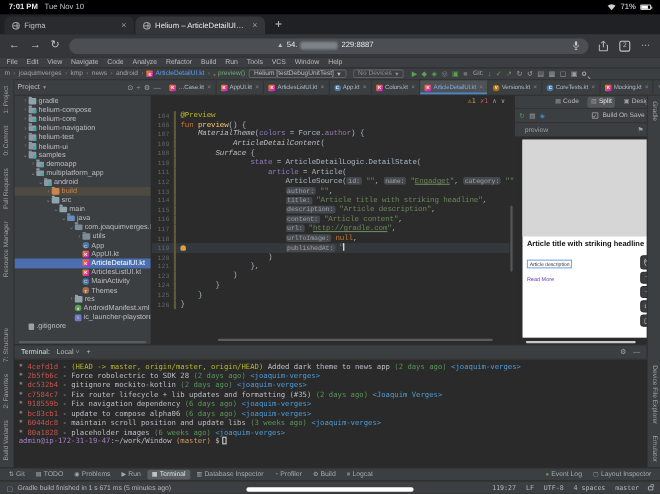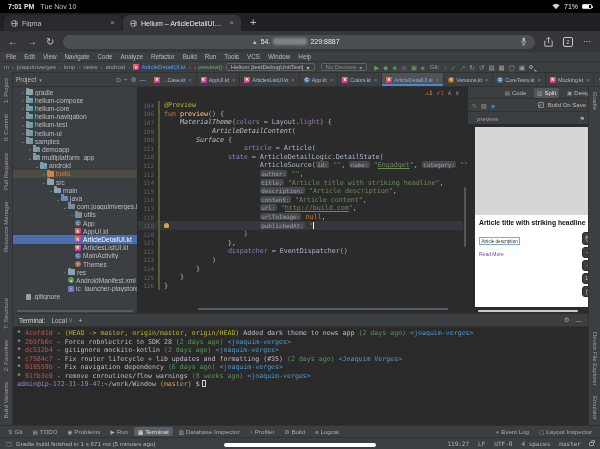--- a/index.html
+++ b/index.html
@@ -106,21 +106,21 @@
   .tico.andr{background:#5c9e54;border-radius:50%;width:6px;height:6px;display:flex;align-items:center;justify-content:center;font-size:4px;color:#fff;}
   .tico.img{background:#6e7bc4;width:6px;height:6px;display:flex;align-items:center;justify-content:center;font-size:4px;color:#fff;}
   .tico.txt{background:#9da0a3;width:5px;height:6px;}
   .tree-scroll{position:absolute;bottom:1px;left:4px;right:4px;height:2px;background:#5a5d5f;border-radius:1px;}
 
   
   .editor{flex:1;position:relative;background:#2b2b2b;overflow:hidden;font-family:"DejaVu Sans Mono",monospace;}
   .inspect{position:absolute;top:2px;right:8px;display:flex;gap:4px;align-items:center;font-size:6px;color:#9da0a3;z-index:3;}
   .inspect .w{color:#d9a343;}
   .inspect .e{color:#c75450;}
-  .codewrap{position:absolute;top:14px;left:0;right:4px;}
+  .codewrap{position:absolute;top:14px;left:0;right:4px;font-family:Liberation Mono, monospace;}
   .cline{display:flex;height:8.6px;align-items:center;white-space:pre;position:relative;}
   .cline.hl{background:#34373b;}
   .lnum{width:20px;flex:none;text-align:right;padding-right:4px;color:#606366;font-size:6px;}
   .chbar{width:2px;height:100%;flex:none;background:#5c5b34;margin-right:4px;}
   .ctext{font-size:6.8px;letter-spacing:-0.1px;}
   .tok-a{color:#bbb529;}
   .tok-k{color:#cc7832;}
   .tok-f{color:#ffc66b;}
   .tok-c{color:#bcbec4;font-style:italic;}
   .tok-n{color:#8f7abf;}
@@ -536,36 +536,35 @@
     <div class="editor">
       <div class="inspect">
         <span class="w">⚠<span>1</span></span>
         <span class="e">✗<span>1</span></span>
         <span>∧</span>
         <span>∨</span>
       </div>
       <div class="codewrap" id="code">
           <div class="cline"><span class="lnum">104</span><span class="chbar"></span><span class="ctext"><span class="tok-a">@Preview</span></span></div>
           <div class="cline"><span class="lnum">106</span><span class="chbar"></span><span class="ctext"><span class="tok-k">fun </span><span class="tok-f">preview</span><span class="tok-p">() {</span></span></div>
-          <div class="cline"><span class="lnum">107</span><span class="chbar"></span><span class="ctext"><span class="tok-p">    </span><span class="tok-c">MaterialTheme</span><span class="tok-p">(</span><span class="tok-n">colors</span><span class="tok-p"> = Layout.</span><span class="tok-d">light</span><span class="tok-p">) {</span></span></div>
+          <div class="cline"><span class="lnum">107</span><span class="chbar"></span><span class="ctext"><span class="tok-p">    </span><span class="tok-c">MaterialTheme</span><span class="tok-p">(</span><span class="tok-n">colors</span><span class="tok-p"> = Force.</span><span class="tok-d">author</span><span class="tok-p">) {</span></span></div>
           <div class="cline"><span class="lnum">109</span><span class="chbar"></span><span class="ctext"><span class="tok-p">            </span><span class="tok-c">ArticleDetailContent</span><span class="tok-p">(</span></span></div>
           <div class="cline"><span class="lnum">108</span><span class="chbar"></span><span class="ctext"><span class="tok-p">        </span><span class="tok-c">Surface</span><span class="tok-p"> {</span></span></div>
+          <div class="cline"><span class="lnum">110</span><span class="chbar"></span><span class="ctext"><span class="tok-p">                </span><span class="tok-n">state</span><span class="tok-p"> = ArticleDetailLogic.DetailState(</span></span></div>
           <div class="cline"><span class="lnum">111</span><span class="chbar"></span><span class="ctext"><span class="tok-p">                    </span><span class="tok-n">article</span><span class="tok-p"> = Article(</span></span></div>
-          <div class="cline"><span class="lnum">110</span><span class="chbar"></span><span class="ctext"><span class="tok-p">                </span><span class="tok-n">state</span><span class="tok-p"> = ArticleDetailLogic.DetailState(</span></span></div>
           <div class="cline"><span class="lnum">112</span><span class="chbar"></span><span class="ctext"><span class="tok-p">                        ArticleSource(</span><span class="tok-h">id:</span><span class="tok-s"> ""</span><span class="tok-p">, </span><span class="tok-h">name:</span><span class="tok-s"> "</span><span class="tok-su">Engadget</span><span class="tok-s">"</span><span class="tok-p">, </span><span class="tok-h">category:</span><span class="tok-s"> ""</span></span></div>
           <div class="cline"><span class="lnum">113</span><span class="chbar"></span><span class="ctext"><span class="tok-p">                        </span><span class="tok-h">author:</span><span class="tok-s"> ""</span><span class="tok-p">,</span></span></div>
           <div class="cline"><span class="lnum">114</span><span class="chbar"></span><span class="ctext"><span class="tok-p">                        </span><span class="tok-h">title:</span><span class="tok-s"> "Article title with striking headline"</span><span class="tok-p">,</span></span></div>
           <div class="cline"><span class="lnum">115</span><span class="chbar"></span><span class="ctext"><span class="tok-p">                        </span><span class="tok-h">description:</span><span class="tok-s"> "Article description"</span><span class="tok-p">,</span></span></div>
           <div class="cline"><span class="lnum">116</span><span class="chbar"></span><span class="ctext"><span class="tok-p">                        </span><span class="tok-h">content:</span><span class="tok-s"> "Article content"</span><span class="tok-p">,</span></span></div>
-          <div class="cline"><span class="lnum">117</span><span class="chbar"></span><span class="ctext"><span class="tok-p">                        </span><span class="tok-h">url:</span><span class="tok-s"> "</span><span class="tok-su">http://build.com</span><span class="tok-s">"</span><span class="tok-p">,</span></span></div>
+          <div class="cline"><span class="lnum">117</span><span class="chbar"></span><span class="ctext"><span class="tok-p">                        </span><span class="tok-h">url:</span><span class="tok-s"> "</span><span class="tok-su">http://gradle.com</span><span class="tok-s">"</span><span class="tok-p">,</span></span></div>
           <div class="cline"><span class="lnum">118</span><span class="chbar"></span><span class="ctext"><span class="tok-p">                        </span><span class="tok-h">urlToImage:</span><span class="tok-x"> null</span><span class="tok-p">,</span></span></div>
           <div class="cline hl"><span class="lnum">119</span><span class="chbar"></span><span class="bulb"></span><span class="ctext"><span class="tok-p">                        </span><span class="tok-h">publishedAt:</span><span class="tok-s"> "</span><span class="caret"></span></span></div>
           <div class="cline"><span class="lnum">120</span><span class="chbar"></span><span class="ctext"><span class="tok-p">                    )</span></span></div>
           <div class="cline"><span class="lnum">121</span><span class="chbar"></span><span class="ctext"><span class="tok-p">                },</span></span></div>
-          <div class="cline"><span class="lnum">122</span><span class="chbar"></span><span class="ctext"><span class="tok-p">                </span><span class="tok-n">dispatcher</span><span class="tok-p"> = EventDispatcher()</span></span></div>
           <div class="cline"><span class="lnum">123</span><span class="chbar"></span><span class="ctext"><span class="tok-p">            )</span></span></div>
           <div class="cline"><span class="lnum">124</span><span class="chbar"></span><span class="ctext"><span class="tok-p">        }</span></span></div>
           <div class="cline"><span class="lnum">125</span><span class="chbar"></span><span class="ctext"><span class="tok-p">    }</span></span></div>
           <div class="cline"><span class="lnum">126</span><span class="chbar"></span><span class="ctext"><span class="tok-p">}</span></span></div>
         </div>
       <div class="hscroll"></div>
       <div class="vscroll"></div>
     </div>
 
     <div class="pvpanel">
@@ -640,21 +639,23 @@
       <span class="sp"></span>
       <span class="hi">⚙</span>
       <span class="hi">—</span>
     </div>
     <div class="termbody" id="termbody">
         <div><span>* </span><span class="t-hash">4cefd1d</span><span> - </span><span class="t-refs">(HEAD -&gt; master, origin/master, origin/HEAD) </span><span>Added dark theme to news app </span><span class="t-date">(2 days ago) </span><span class="t-auth">&lt;joaquim-verges&gt;</span></div>
         <div><span>* </span><span class="t-hash">2b5fb6c</span><span> - </span><span>Force robolectric to SDK 28 </span><span class="t-date">(2 days ago) </span><span class="t-auth">&lt;joaquim-verges&gt;</span></div>
         <div><span>* </span><span class="t-hash">dc532b4</span><span> - </span><span>gitignore mockito-kotlin </span><span class="t-date">(2 days ago) </span><span class="t-auth">&lt;joaquim-verges&gt;</span></div>
         <div><span>* </span><span class="t-hash">c7584c7</span><span> - </span><span>Fix router lifecycle + lib updates and formatting (#35) </span><span class="t-date">(2 days ago) </span><span class="t-auth">&lt;Joaquim Verges&gt;</span></div>
         <div><span>* </span><span class="t-hash">918559b</span><span> - </span><span>Fix navigation dependency </span><span class="t-date">(6 days ago) </span><span class="t-auth">&lt;joaquim-verges&gt;</span></div>
-        <div><span>* </span><span class="t-hash">91fb3e9</span><span> - </span><span>remove coroutines/flow warnings </span><span class="t-date">(8 weeks ago) </span><span class="t-auth">&lt;joaquim-verges&gt;</span></div>
+        <div><span>* </span><span class="t-hash">bc83cb1</span><span> - </span><span>update to compose alpha06 </span><span class="t-date">(6 days ago) </span><span class="t-auth">&lt;joaquim-verges&gt;</span></div>
+        <div><span>* </span><span class="t-hash">6044dc8</span><span> - </span><span>maintain scroll position and update libs </span><span class="t-date">(3 weeks ago) </span><span class="t-auth">&lt;joaquim-verges&gt;</span></div>
+        <div><span>* </span><span class="t-hash">80a1828</span><span> - </span><span>placeholder images </span><span class="t-date">(6 weeks ago) </span><span class="t-auth">&lt;joaquim-verges&gt;</span></div>
         <div><span class="t-user">admin@ip-172-31-19-47</span><span>:~/work/Window </span><span class="t-branch">(master) </span><span>$</span><span class="t-cursor"></span></div>
       </div>
   </div>
 
   <div class="twbar" id="twbar">
       <span class="twitem">
         <span class="ti">⇅</span>
         <span>Git</span>
       </span>
       <span class="twitem">

